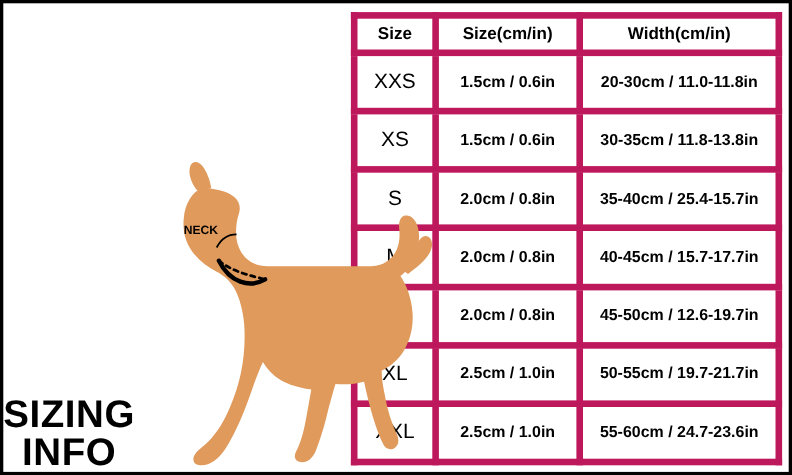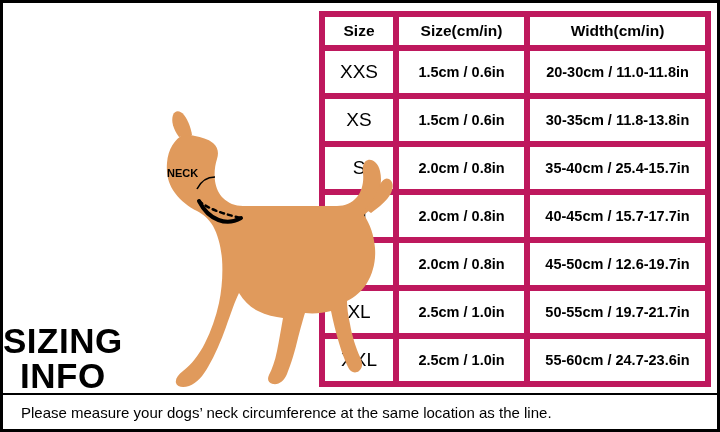--- a/index.html
+++ b/index.html
@@ -249,18 +249,15 @@
             <tr>
               <td class="size-cell">XXL</td>
               <td class="val-cell">2.5cm / 1.0in</td>
               <td class="val-cell">55-60cm / 24.7-23.6in</td>
             </tr>
           </tbody>
         </table>
       </div>
     </div>
 
-    <div class="footer">
-      <div class="footer-text">Please measure your dogs’ neck circumference at the same location as the line.</div>
-    </div>
 
   </div>
 </div>
 
 </body></html>

